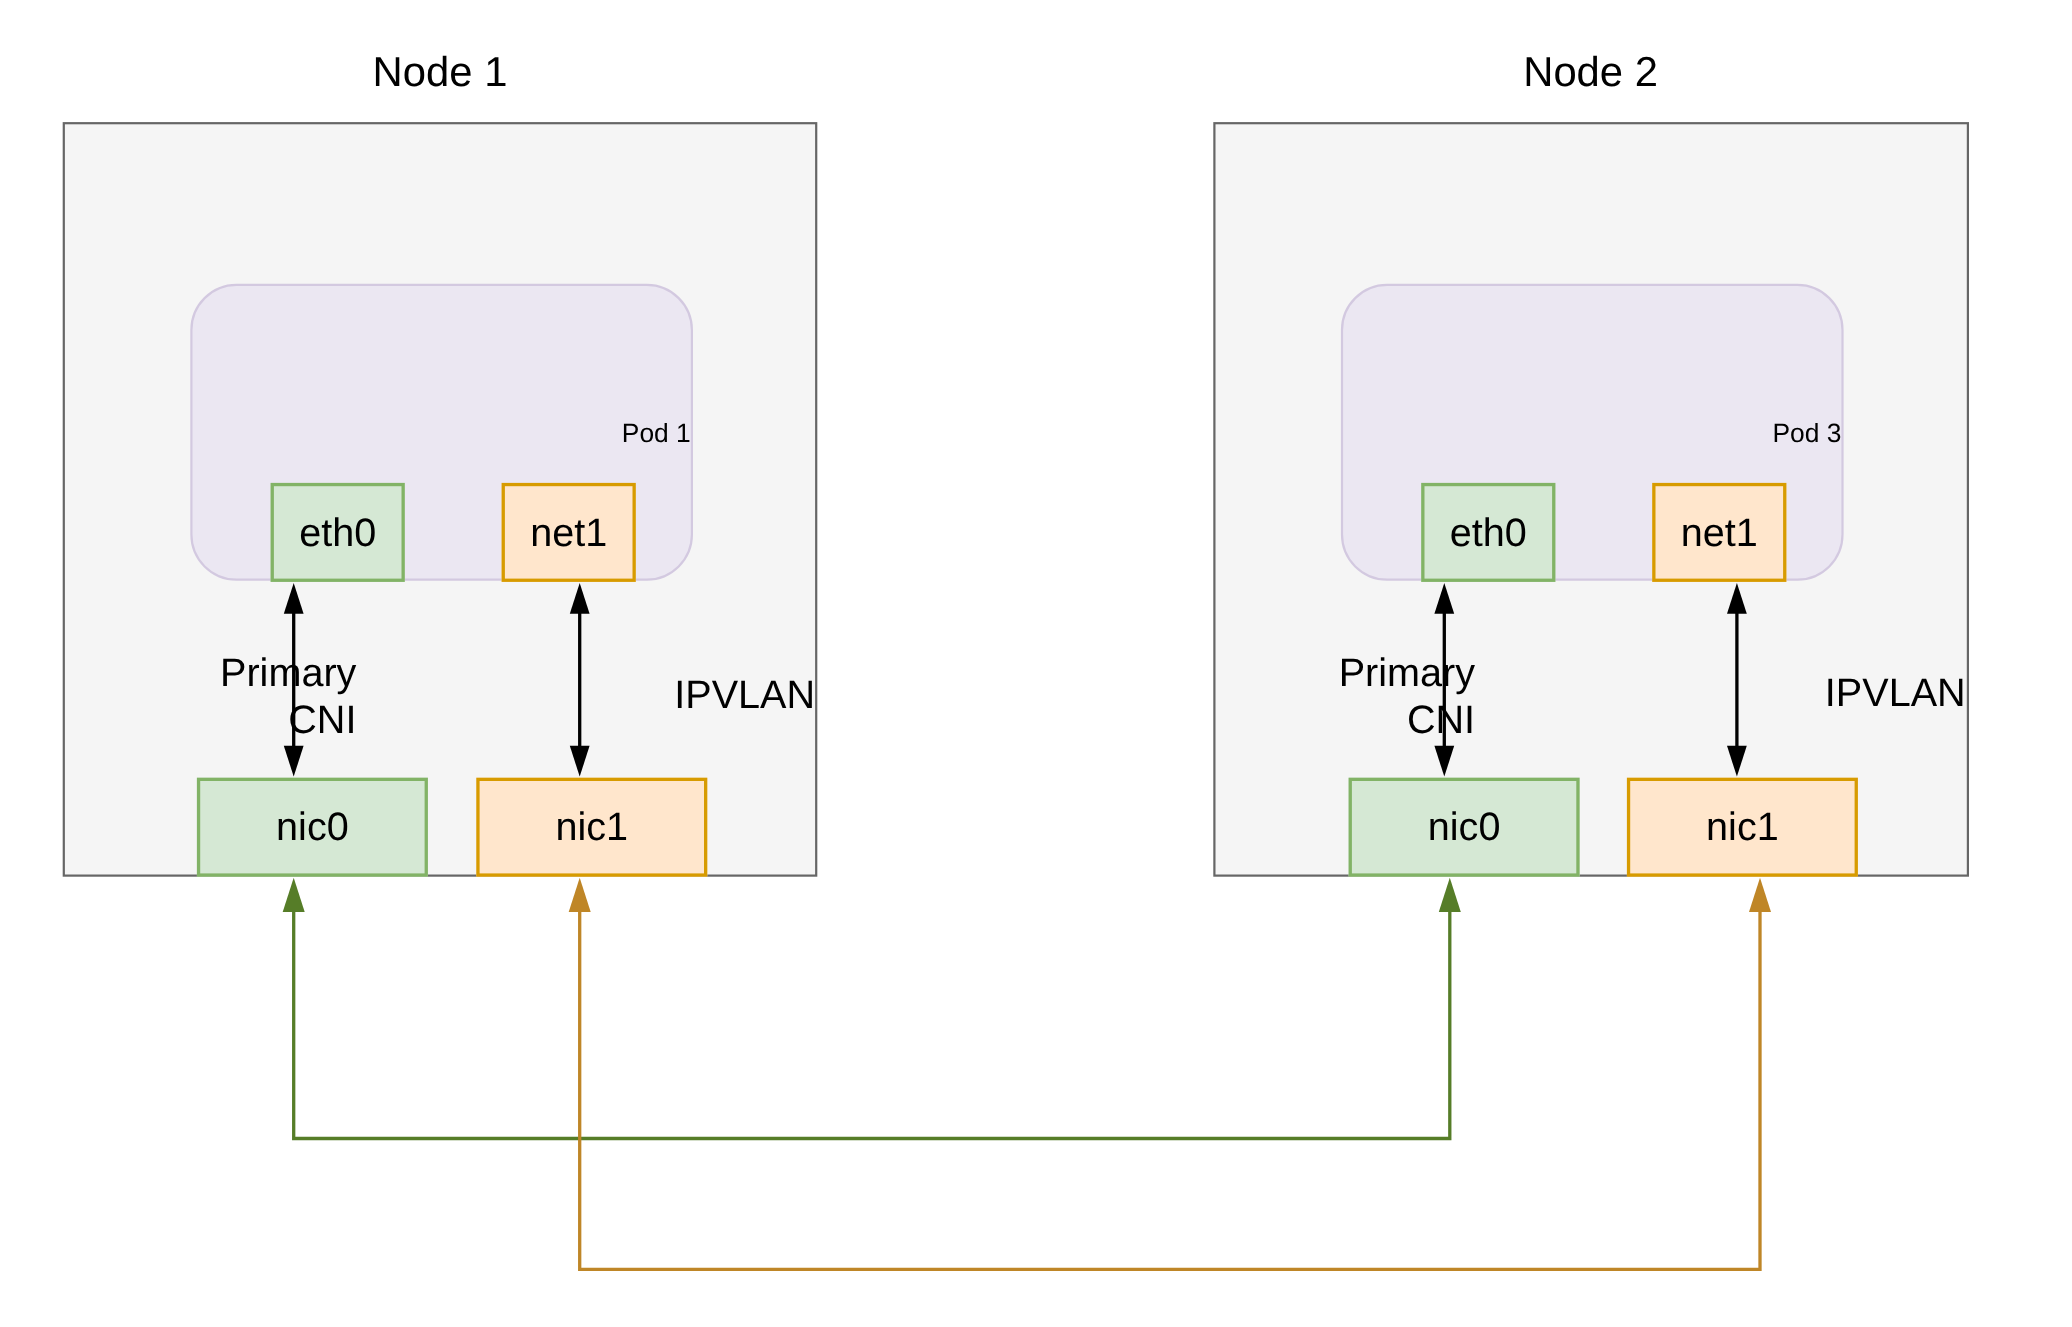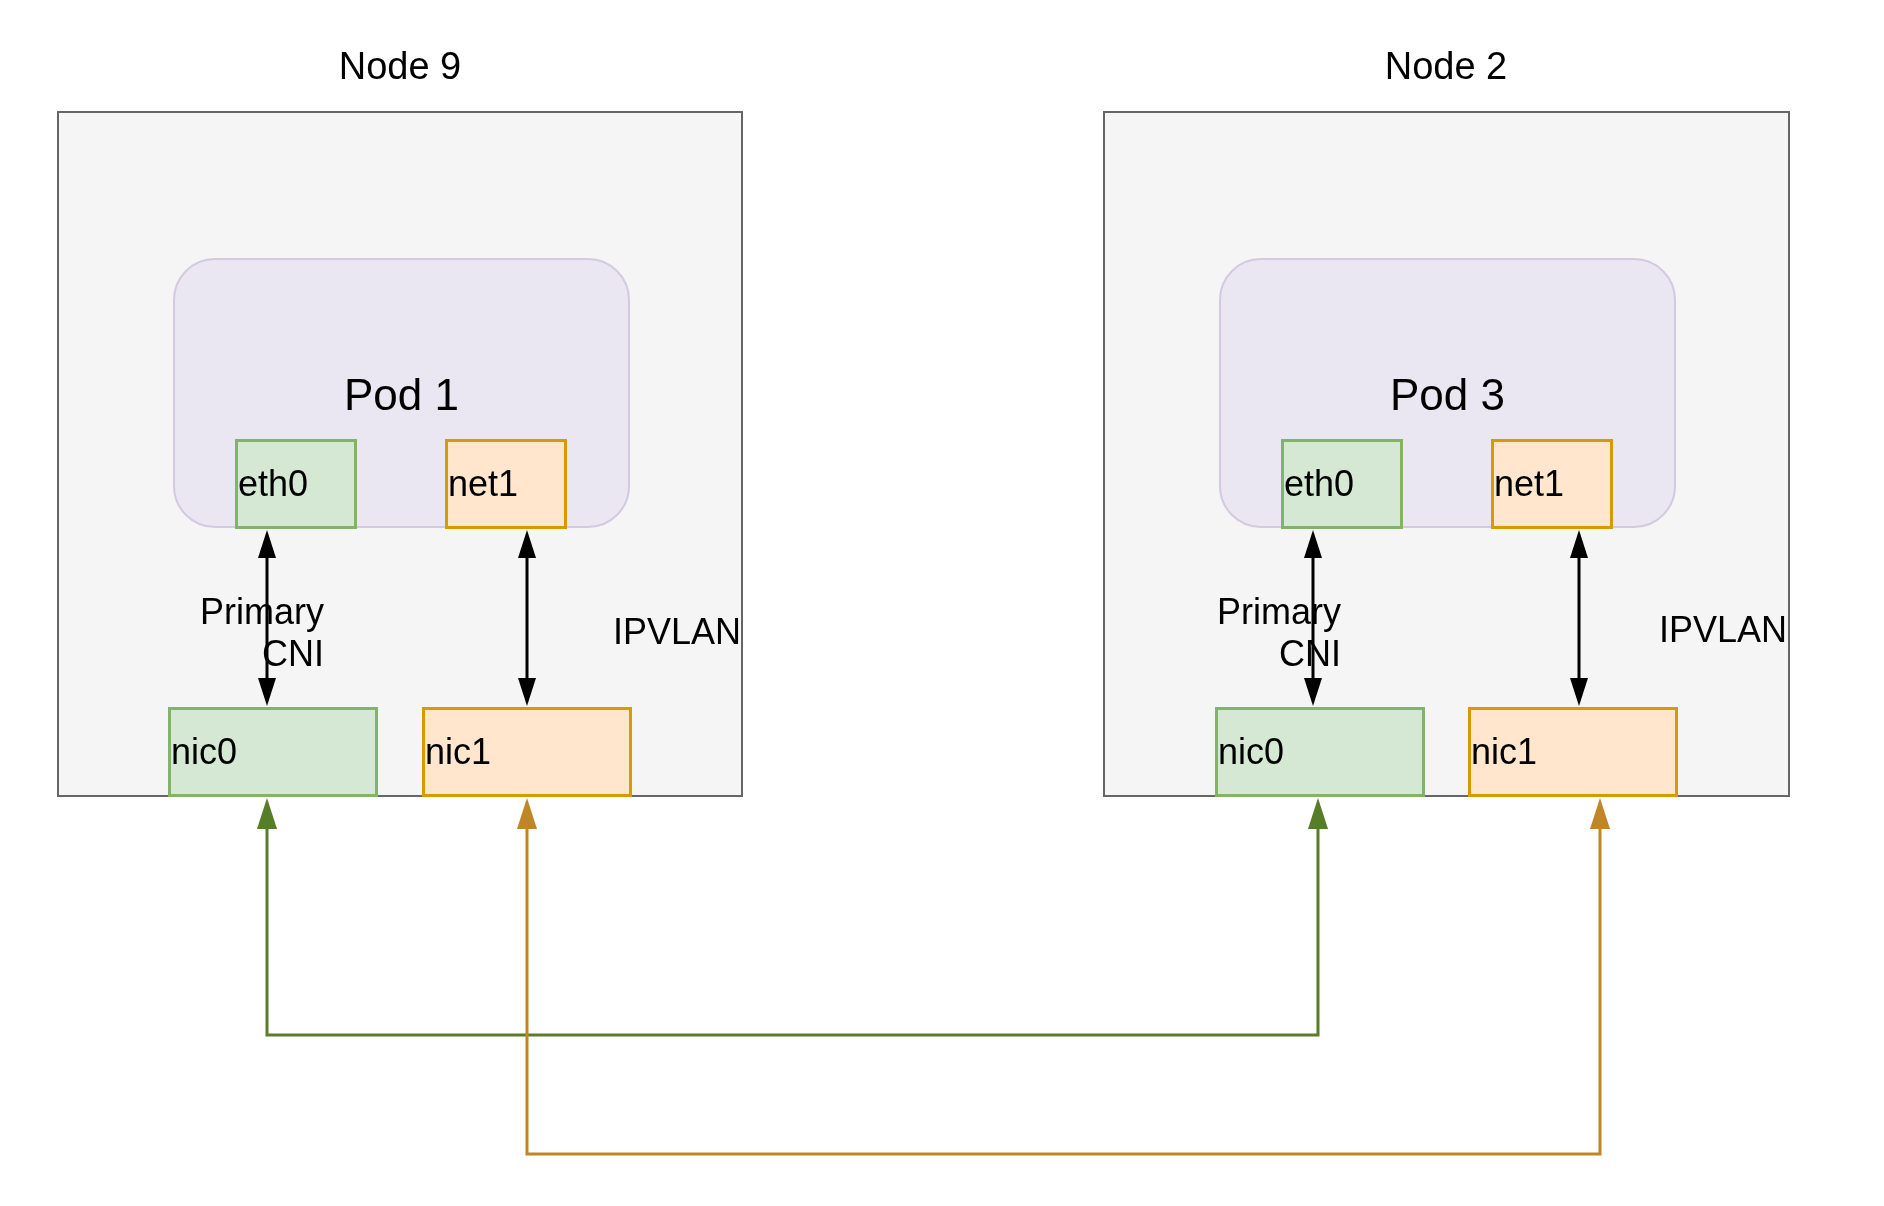--- a/index.html
+++ b/index.html
@@ -20,25 +20,26 @@
     background:var(--node_fill);
     border:2px solid var(--node_stroke);
   }
   .pod-box{
     background:var(--pod_fill);
     border:2px solid var(--pod_stroke);
     border-radius:42px;
   }
   .pod-label{
     position:absolute;left:0;top:113px;width:100%;
-    text-align:center;font-size:44px;line-height:44px;
+    text-align:right;font-size:24px;line-height:44px;
   }
   .shape{
-    display:flex;align-items:center;justify-content:flex-start;
+    display:flex;align-items:center;justify-content:center;
     font-size:36px;
+    margin-left:11px;
   }
   .green-shape{
     background:var(--green_fill);
     border:3px solid var(--green_stroke);
   }
   .orange-shape{
     background:var(--orange_fill);
     border:3px solid var(--orange_stroke);
   }
   .free-label{
@@ -51,21 +52,21 @@
   .green-link{stroke:var(--link_green);stroke-width:3;fill:none;}
   .green-head{fill:var(--link_green);stroke:none;}
   .orange-link{stroke:var(--link_orange);stroke-width:3;fill:none;}
   .orange-head{fill:var(--link_orange);stroke:none;}
 </style>
 </head>
 <body>
 
 <div class="canvas">
 
-  <div class="abs node-title" style="left:200px;top:44px;">Node 9</div>
+  <div class="abs node-title" style="left:200px;top:44px;">Node 1</div>
 
   <div class="abs node-box" style="left:57px;top:111px;width:686px;height:686px;"></div>
 
   <div class="abs pod-box" style="left:173px;top:258px;width:457px;height:270px;">
     <div class="pod-label">Pod 1</div>
   </div>
 
   <div class="abs shape green-shape" style="left:235px;top:439px;width:122px;height:90px;">
     <span>eth0</span>
   </div>

